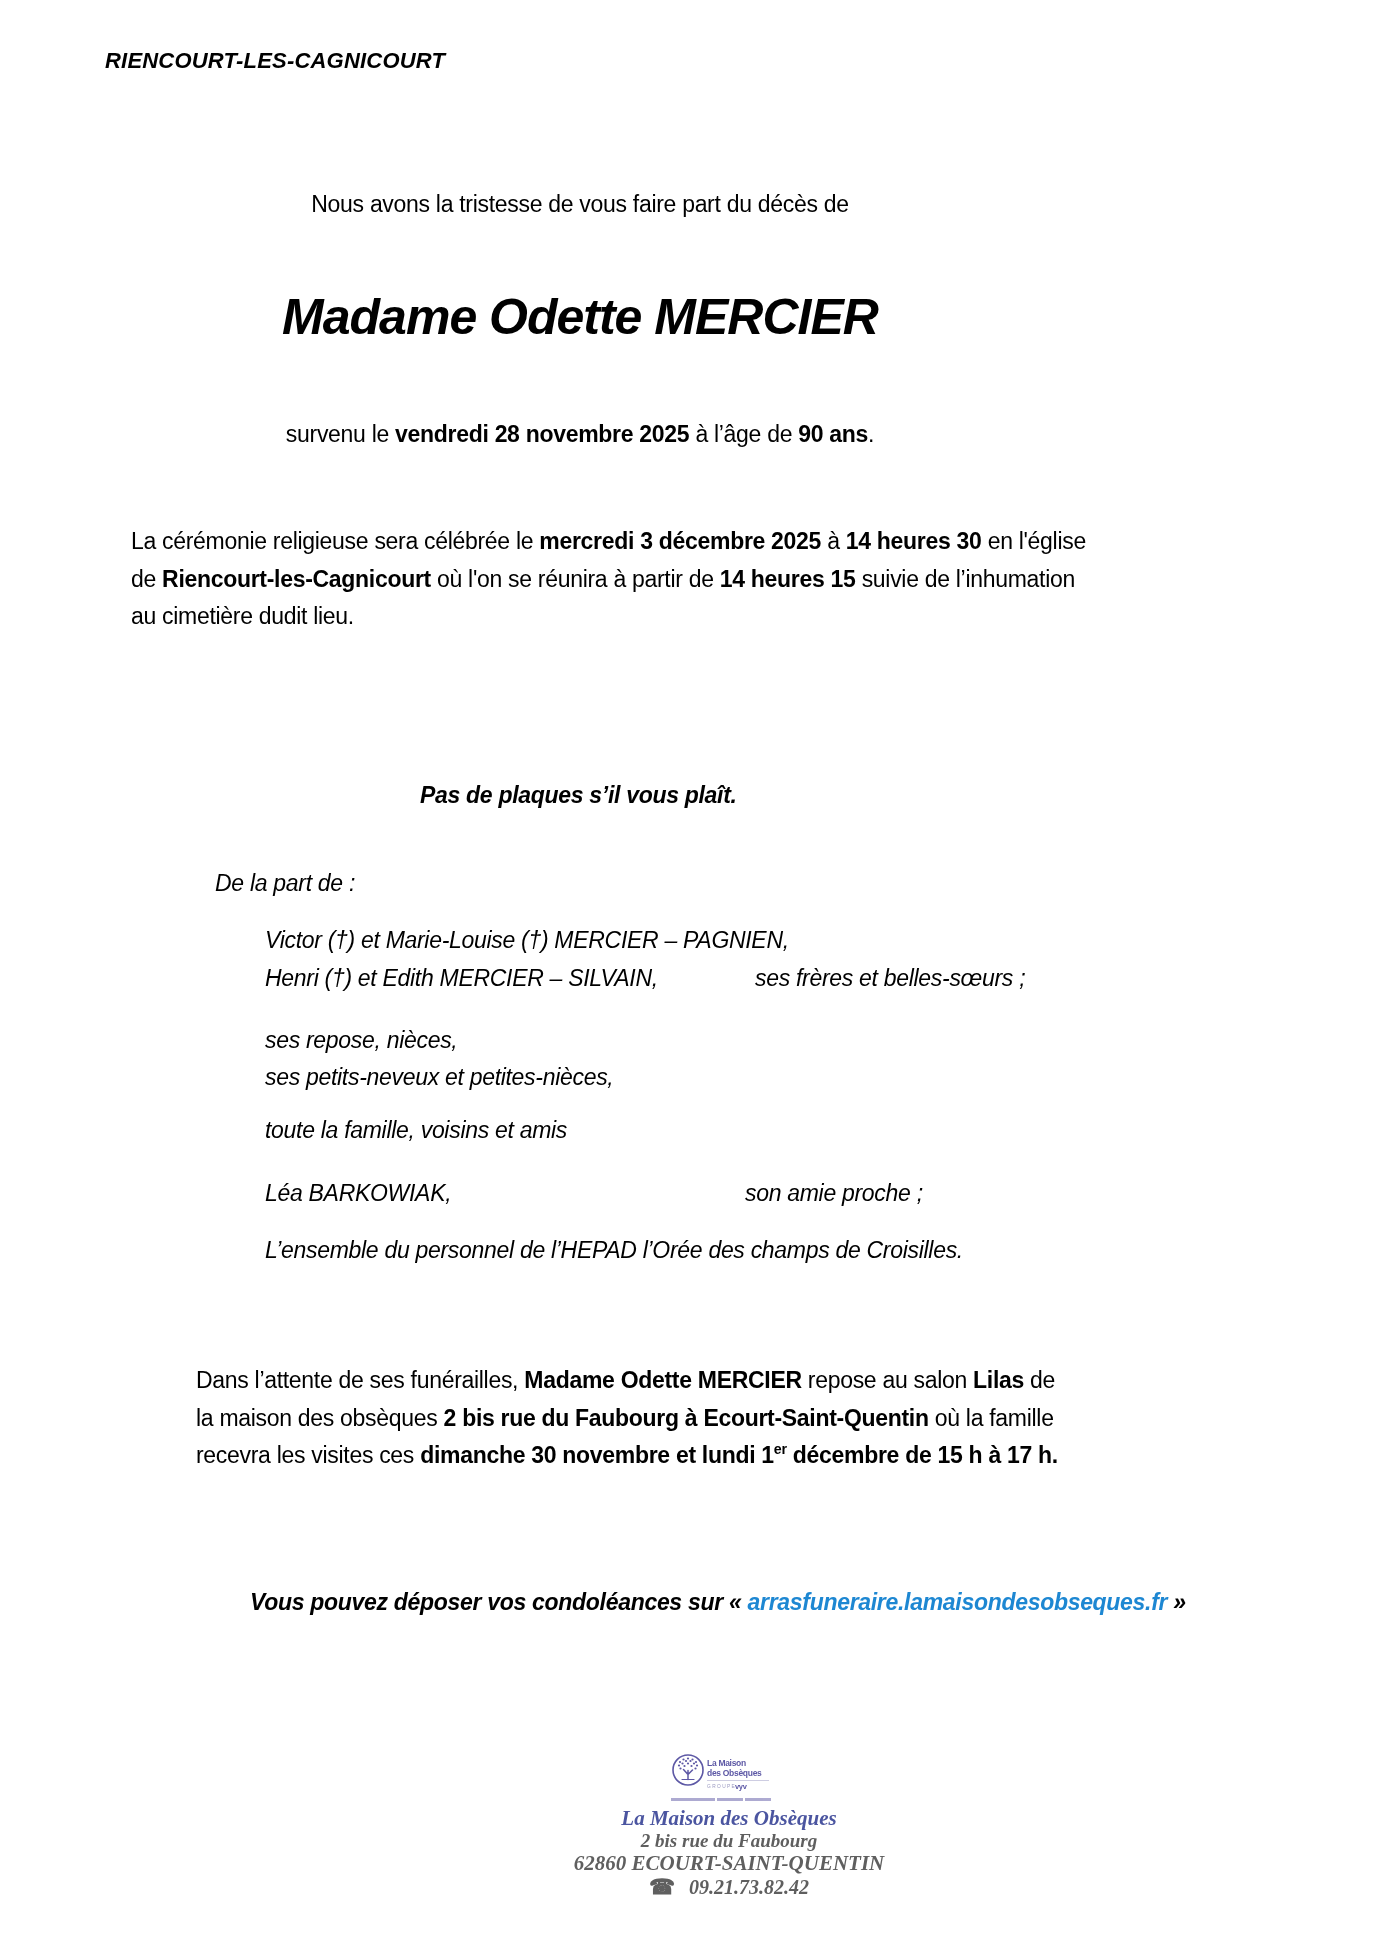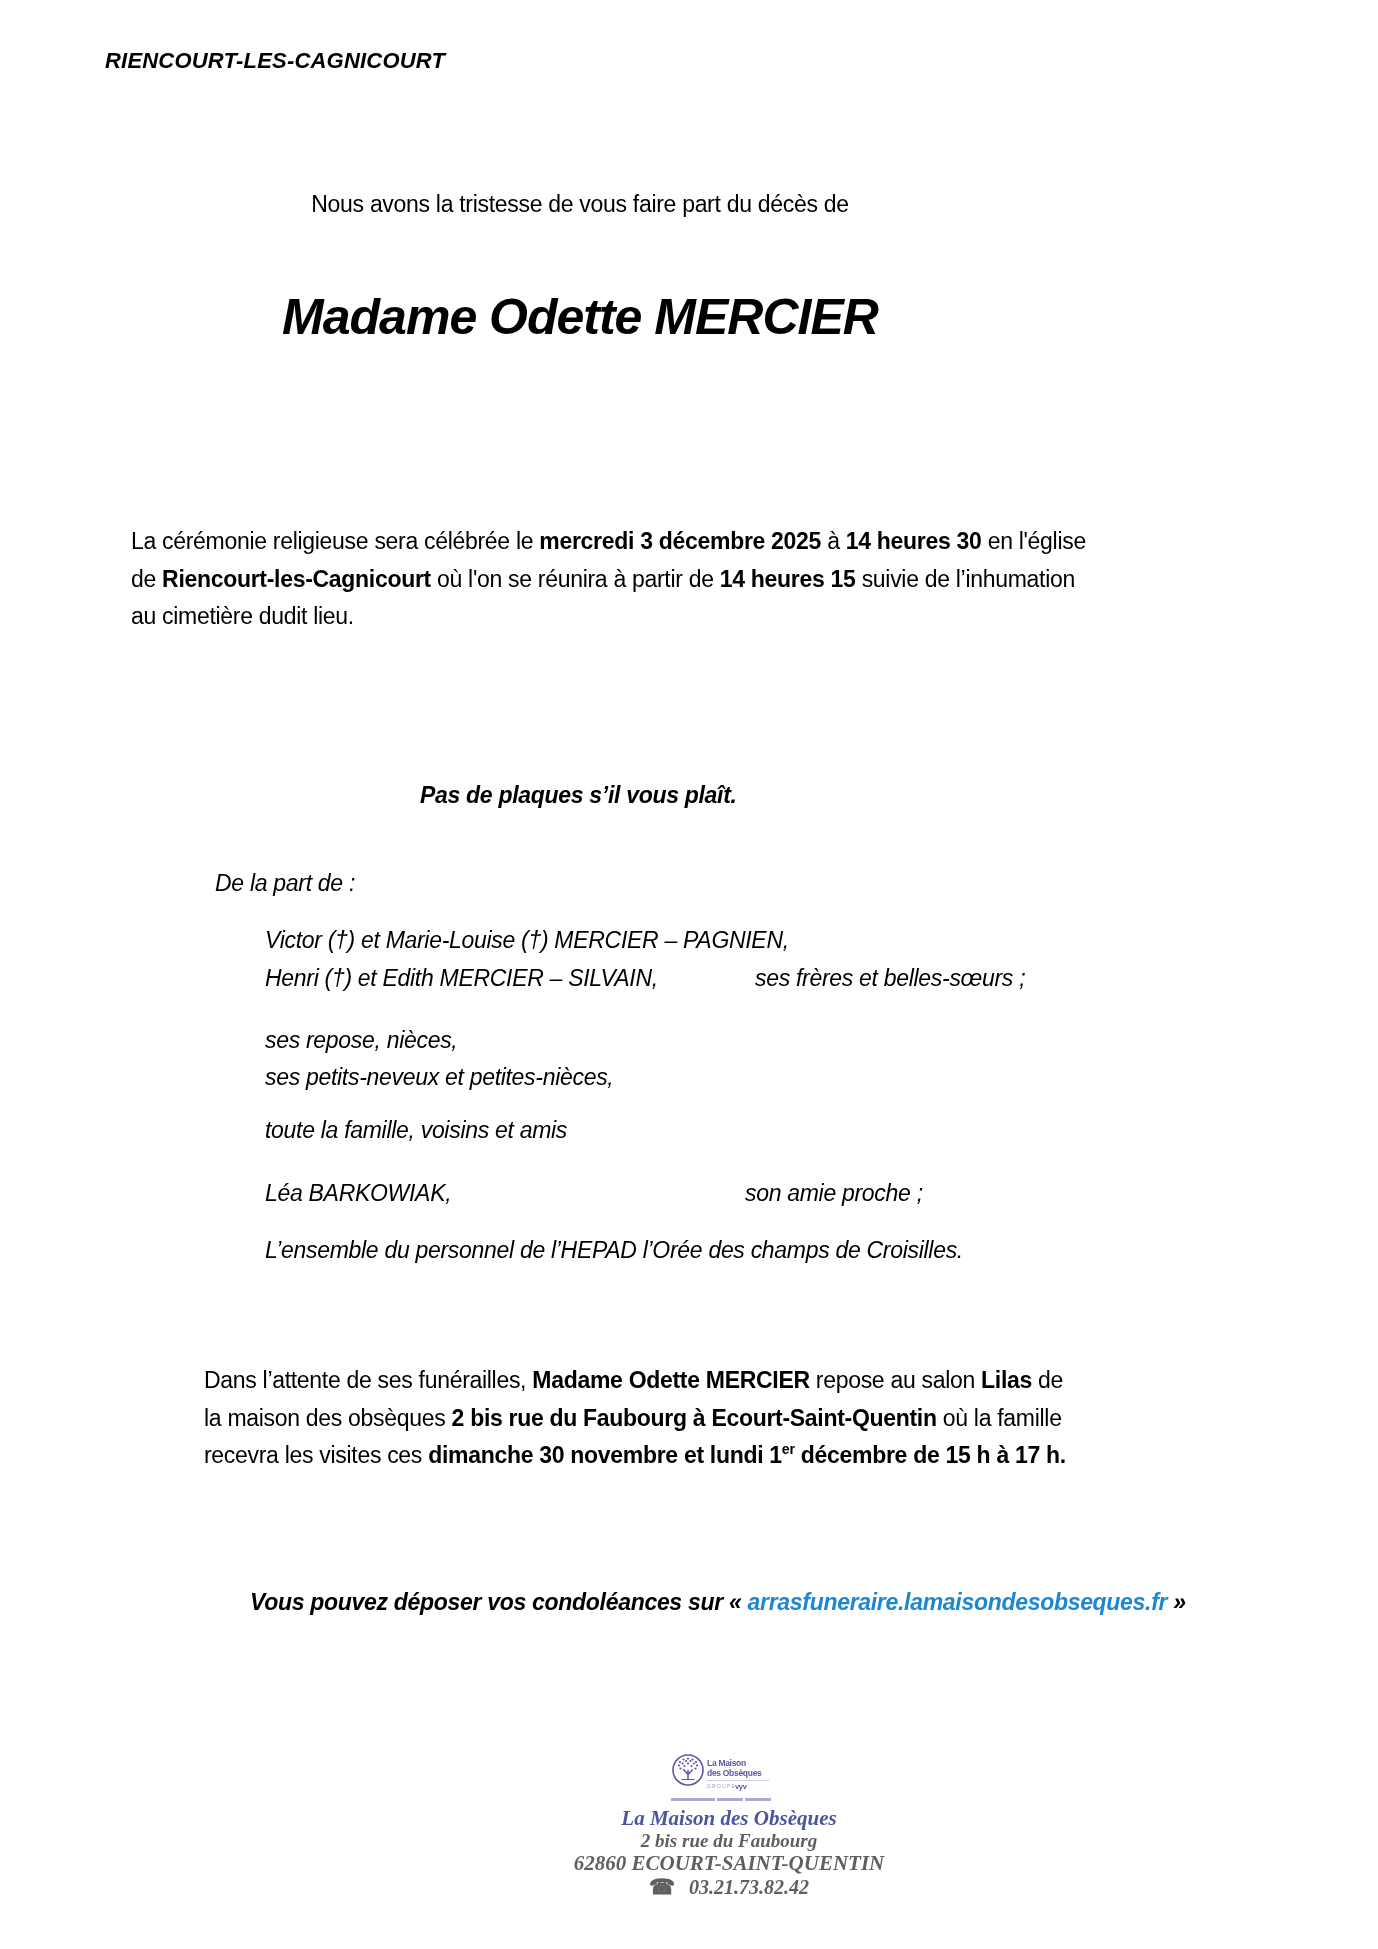--- a/index.html
+++ b/index.html
@@ -36,21 +36,21 @@
   .fam{font-style:italic;}
   .fam-victor{left:265px;top:927px;}
   .fam-henri{left:265px;top:965px;}
   .fam-rel1{left:755px;top:965px;}
   .fam-neveux{left:265px;top:1027px;}
   .fam-petits{left:265px;top:1064px;}
   .fam-famille{left:265px;top:1117px;}
   .fam-lea{left:265px;top:1180px;}
   .fam-rel2{left:745px;top:1180px;}
   .fam-ensemble{left:265px;top:1237px;}
-  .attente{left:204px;top:1362px;width:1120px;line-height:37.5px;}
+  .attente{left:196px;top:1362px;width:1120px;line-height:37.5px;}
   .condoleances{left:250px;top:1589px;font-weight:700;font-style:italic;font-size:23px;}
   .logo{left:667px;top:1750px;}
   .footer{left:389px;top:1806px;width:680px;text-align:center;
           font-family:"Liberation Serif","DejaVu Serif",serif;
           font-style:italic;font-weight:700;letter-spacing:0;}
   .footer-name{font-size:21px;color:var(--footer-name);line-height:24px;}
   .footer-addr1{font-size:19px;color:var(--footer-gray);line-height:22px;}
   .footer-addr2{font-size:21px;color:var(--footer-gray);line-height:23px;}
   .footer-phone{font-size:20px;color:var(--footer-gray);line-height:24px;}
   .phone-icon{font-style:normal;margin-right:14px;font-size:21px;}
@@ -59,20 +59,21 @@
 <body>
 
 <div class="page">
 
   <div class="abs commune">RIENCOURT-LES-CAGNICOURT</div>
 
   <div class="abs intro">Nous avons la tristesse de vous faire part du décès de</div>
 
   <div class="abs title">Madame Odette MERCIER</div>
 
+  <div class="abs death"><span>survenu le </span><span class="b">vendredi 28 novembre 2025</span><span> à l’âge de </span><span class="b">90 ans</span><span>.</span></div>
 
   <div class="abs ceremony"><span>La cérémonie religieuse sera célébrée le </span><span class="b">mercredi 3 décembre 2025</span><span> à </span><span class="b">14 heures 30</span><span> en l'église</span><br><span>de </span><span class="b">Riencourt-les-Cagnicourt</span><span> où l'on se réunira à partir de </span><span class="b">14 heures 15</span><span> suivie de l’inhumation</span><br><span>au cimetière dudit lieu.</span></div>
 
 
   <div class="abs plaques">Pas de plaques s’il vous plaît.</div>
 
   <div class="abs depart">De la part de :</div>
 
   <div class="abs fam fam-victor">Victor (†) et Marie-Louise (†) MERCIER – PAGNIEN,</div>
   <div class="abs fam fam-henri">Henri (†) et Edith MERCIER – SILVAIN,</div>
@@ -124,17 +125,17 @@
         <rect x="78" y="48" width="26" height="3" fill="#5d58a5"></rect>
       </g>
     </svg>
   </div>
 
   <div class="abs footer">
     <div class="footer-name">La Maison des Obsèques</div>
     <div class="footer-addr1">2 bis rue du Faubourg</div>
     <div class="footer-addr2">62860 ECOURT-SAINT-QUENTIN</div>
     <div class="footer-phone">
-      <span class="phone-icon">☎</span><span>03.21.73.82.42</span>
+      <span class="phone-icon">☎</span><span>09.21.73.82.42</span>
     </div>
   </div>
 
 </div>
 
 </body></html>

